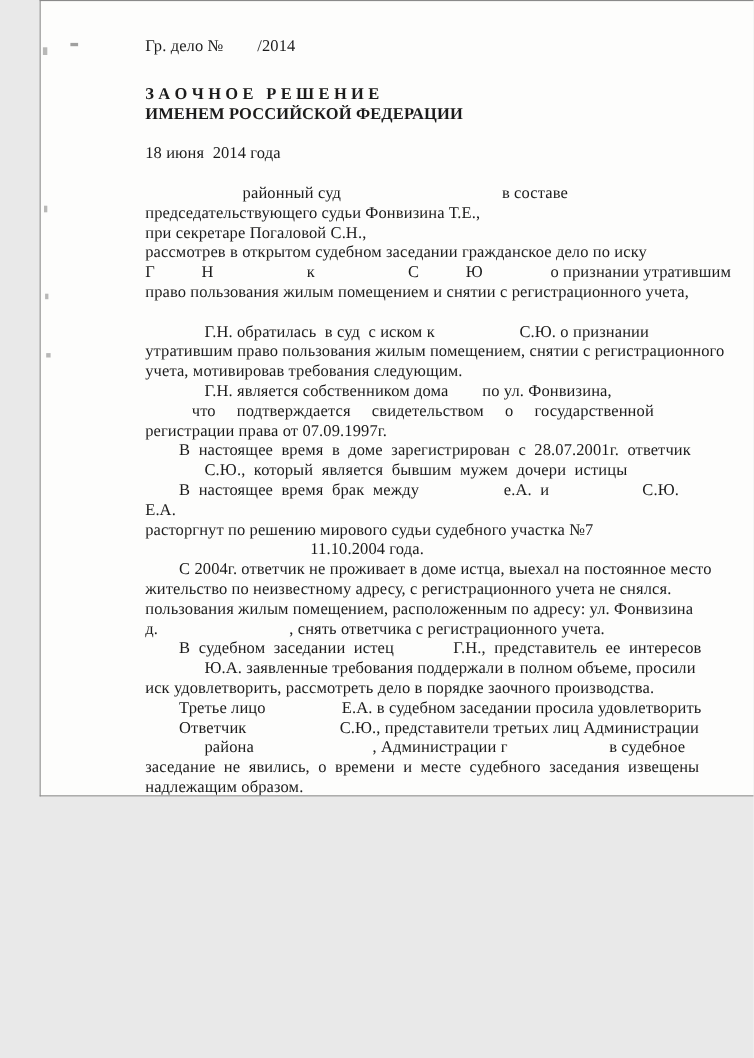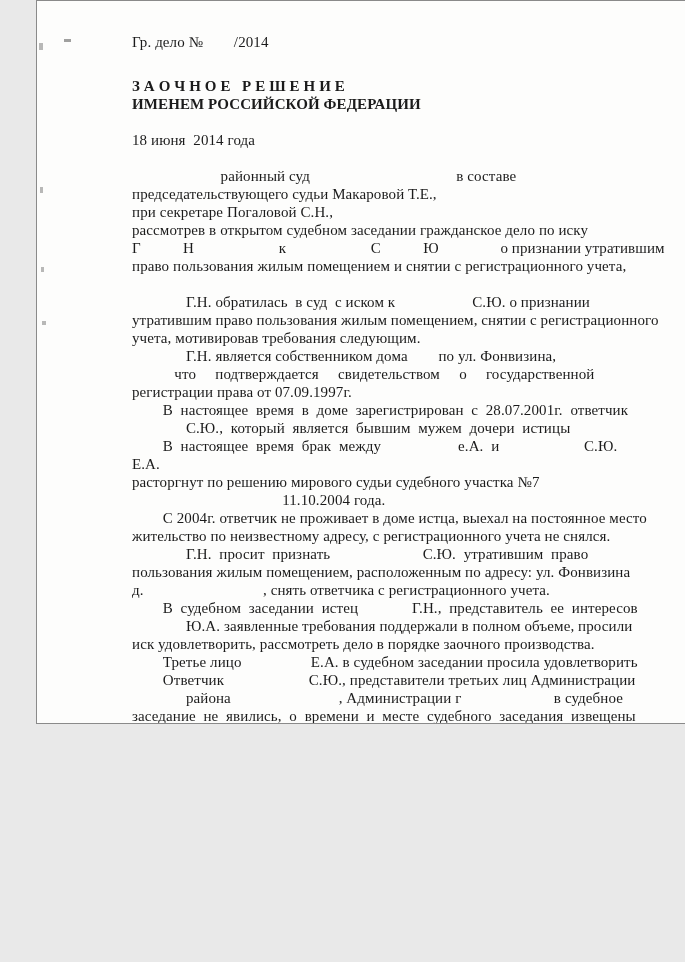--- a/index.html
+++ b/index.html
@@ -40,40 +40,39 @@
 
   <div class="lines">
       <div class="line" style="margin-top: 32px;">Гр. дело №        /2014</div>
       <div class="line"> </div>
       <div class="line center bold" style="margin-top: 8px;">З А О Ч Н О Е   Р Е Ш Е Н И Е</div>
       <div class="line center bold">ИМЕНЕМ РОССИЙСКОЙ ФЕДЕРАЦИИ</div>
       <div class="line"> </div>
       <div class="line">18 июня  2014 года</div>
       <div class="line"> </div>
       <div class="line">                       районный суд                                      в составе</div>
-      <div class="line">председательствующего судьи Макаровой Т.Е.,</div>
+      <div class="line">председательствующего судьи Фонвизина Т.Е.,</div>
       <div class="line">при секретаре Погаловой С.Н.,</div>
       <div class="line">рассмотрев в открытом судебном заседании гражданское дело по иску</div>
       <div class="line">Г           Н                      к                      С           Ю                о признании утратившим</div>
       <div class="line">право пользования жилым помещением и снятии с регистрационного учета,</div>
       <div class="line" style="margin-top: 18px;">              Г.Н. обратилась  в суд  с иском к                    С.Ю. о признании</div>
       <div class="line">утратившим право пользования жилым помещением, снятии с регистрационного</div>
       <div class="line">учета, мотивировав требования следующим.</div>
       <div class="line">              Г.Н. является собственником дома        по ул. Фонвизина,</div>
       <div class="line">           что     подтверждается     свидетельством     о     государственной</div>
       <div class="line">регистрации права от 07.09.1997г.</div>
       <div class="line">        В  настоящее  время  в  доме  зарегистрирован  с  28.07.2001г.  ответчик</div>
       <div class="line">              С.Ю.,  который  является  бывшим  мужем  дочери  истицы</div>
       <div class="line">        В  настоящее  время  брак  между                    е.А.  и                      С.Ю.</div>
       <div class="line">Е.А.</div>
       <div class="line">расторгнут по решению мирового судьи судебного участка №7</div>
       <div class="line">                                       11.10.2004 года.</div>
       <div class="line">        С 2004г. ответчик не проживает в доме истца, выехал на постоянное место</div>
       <div class="line">жительство по неизвестному адресу, с регистрационного учета не снялся.</div>
-      <div class="line">              Г.Н.  просит  признать                        С.Ю.  утратившим  право</div>
       <div class="line">пользования жилым помещением, расположенным по адресу: ул. Фонвизина</div>
       <div class="line">д.                               , снять ответчика с регистрационного учета.</div>
       <div class="line">        В  судебном  заседании  истец              Г.Н.,  представитель  ее  интересов</div>
       <div class="line">              Ю.А. заявленные требования поддержали в полном объеме, просили</div>
       <div class="line">иск удовлетворить, рассмотреть дело в порядке заочного производства.</div>
       <div class="line">        Третье лицо                  Е.А. в судебном заседании просила удовлетворить</div>
       <div class="line">        Ответчик                      С.Ю., представители третьих лиц Администрации</div>
       <div class="line">              района                            , Администрации г                        в судебное</div>
       <div class="line">заседание  не  явились,  о  времени  и  месте  судебного  заседания  извещены</div>
       <div class="line">надлежащим образом.</div>

